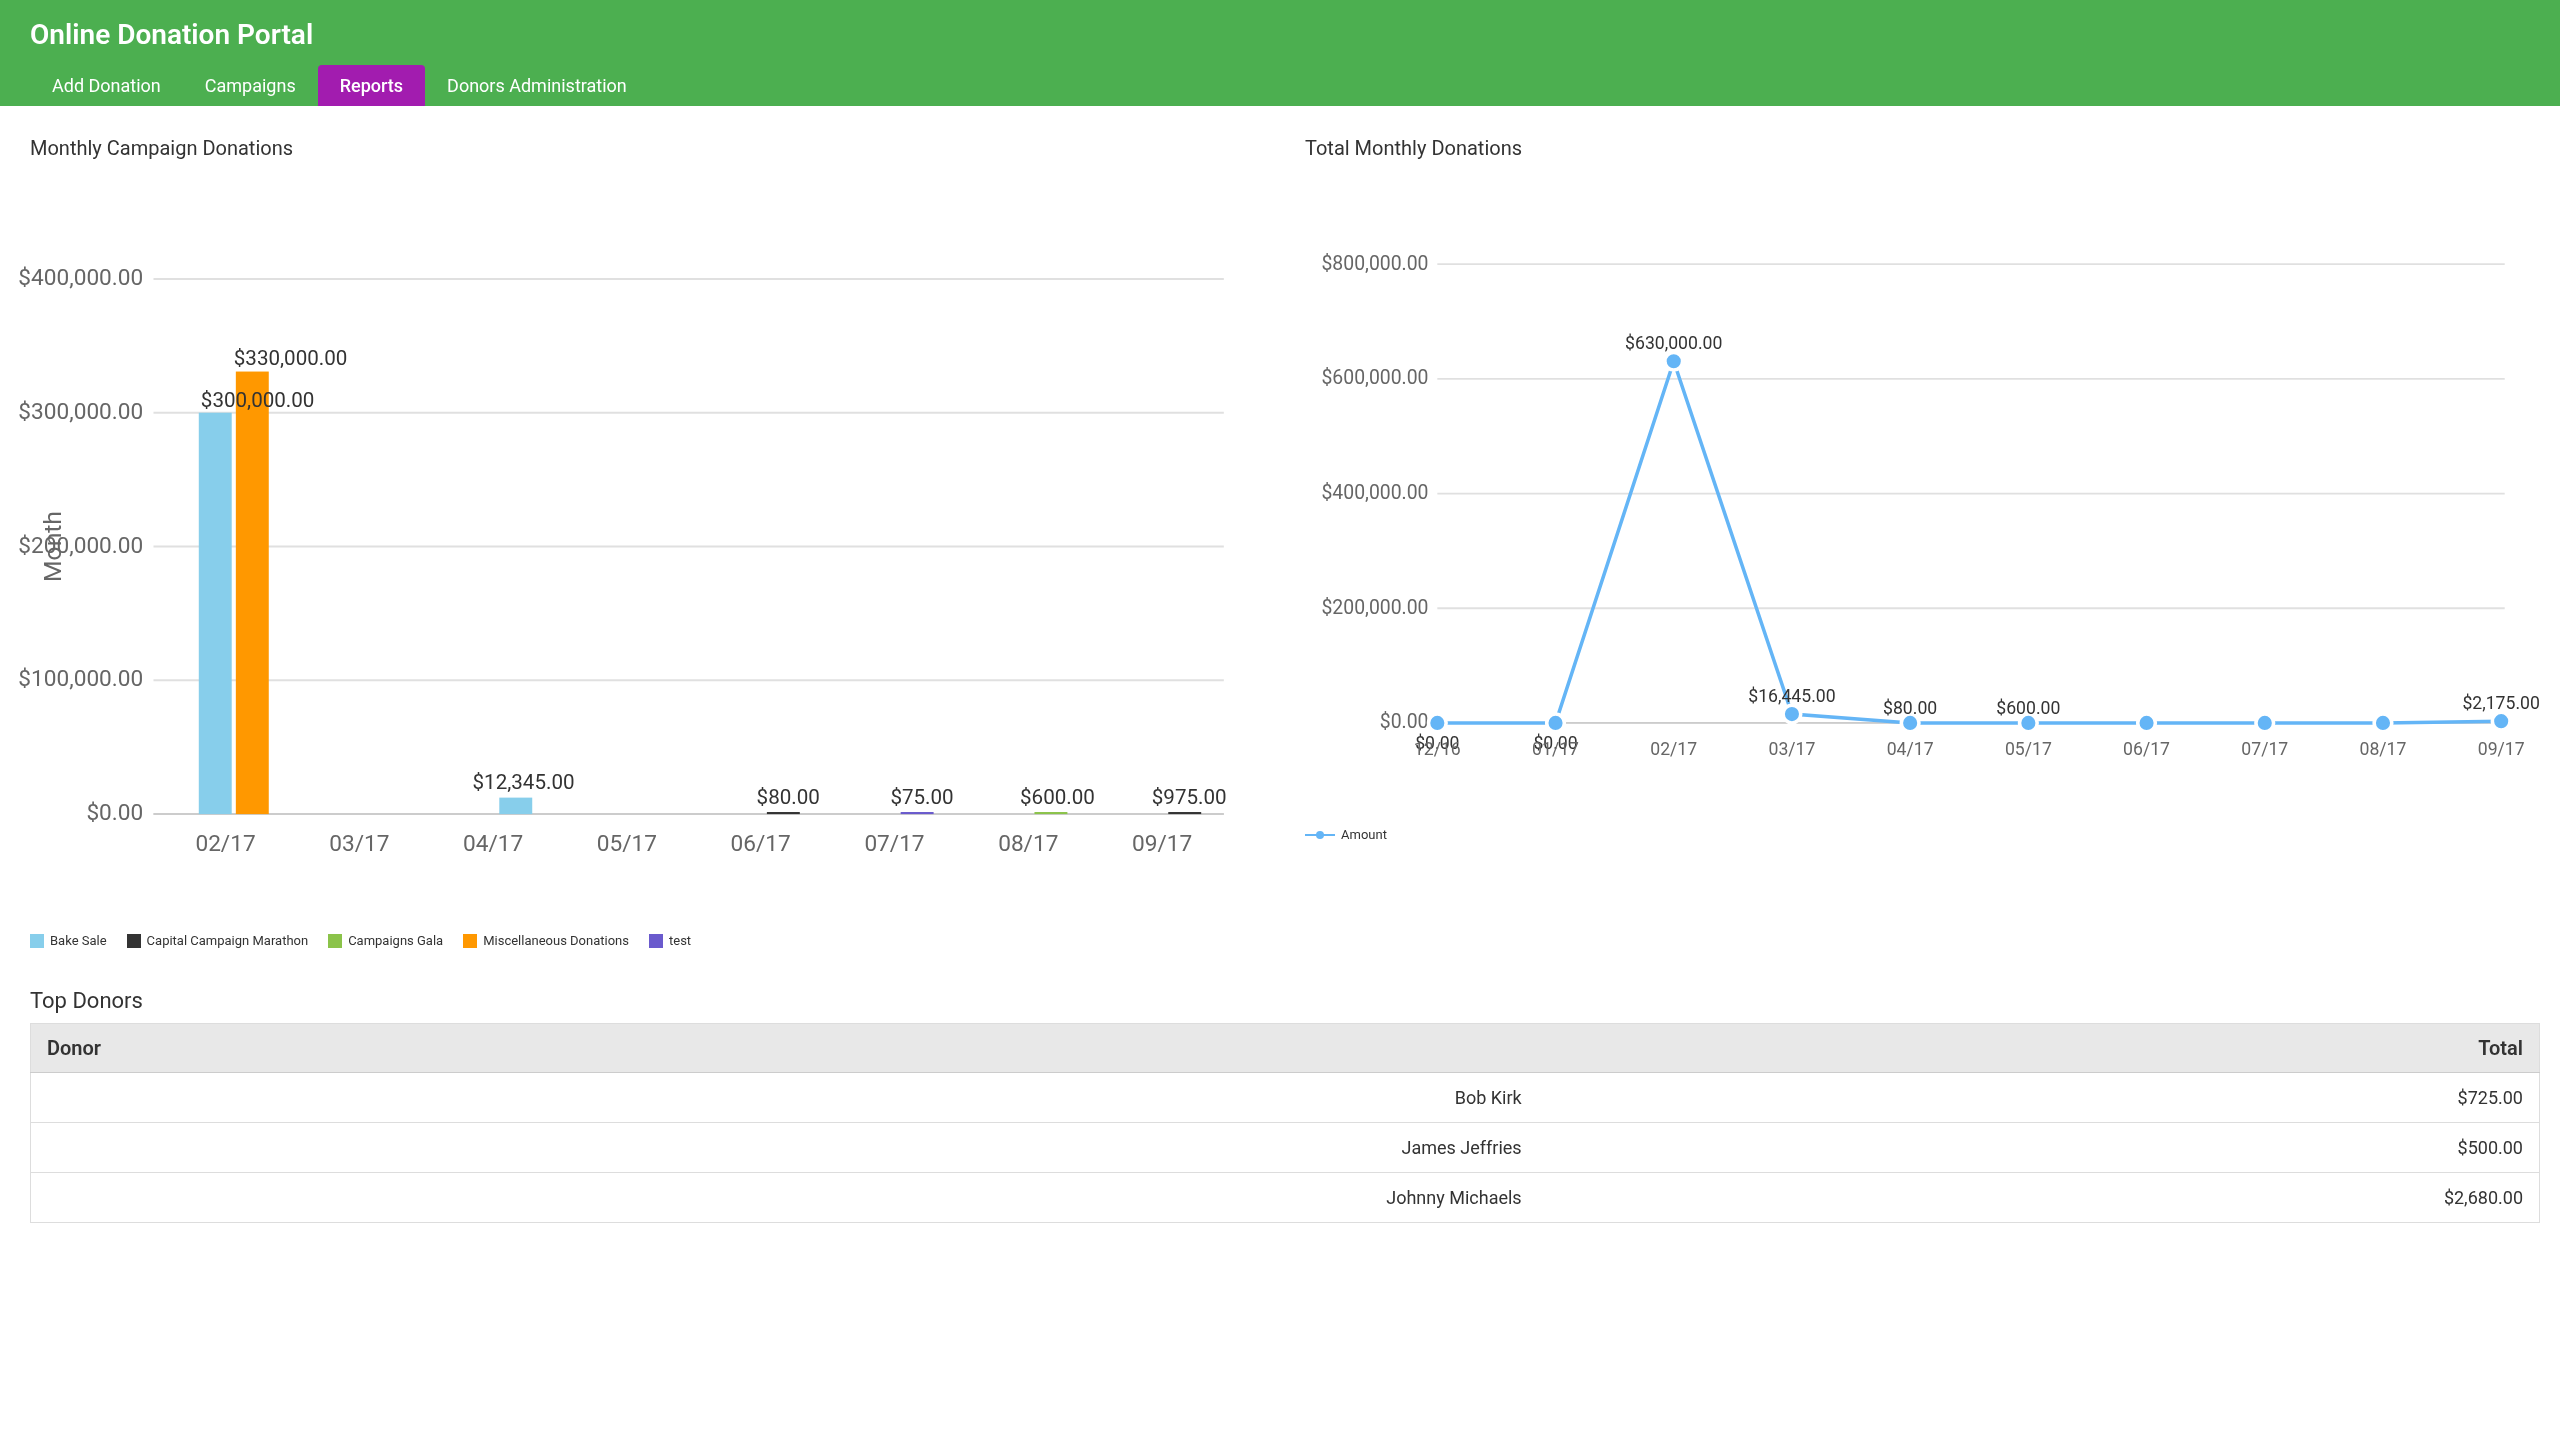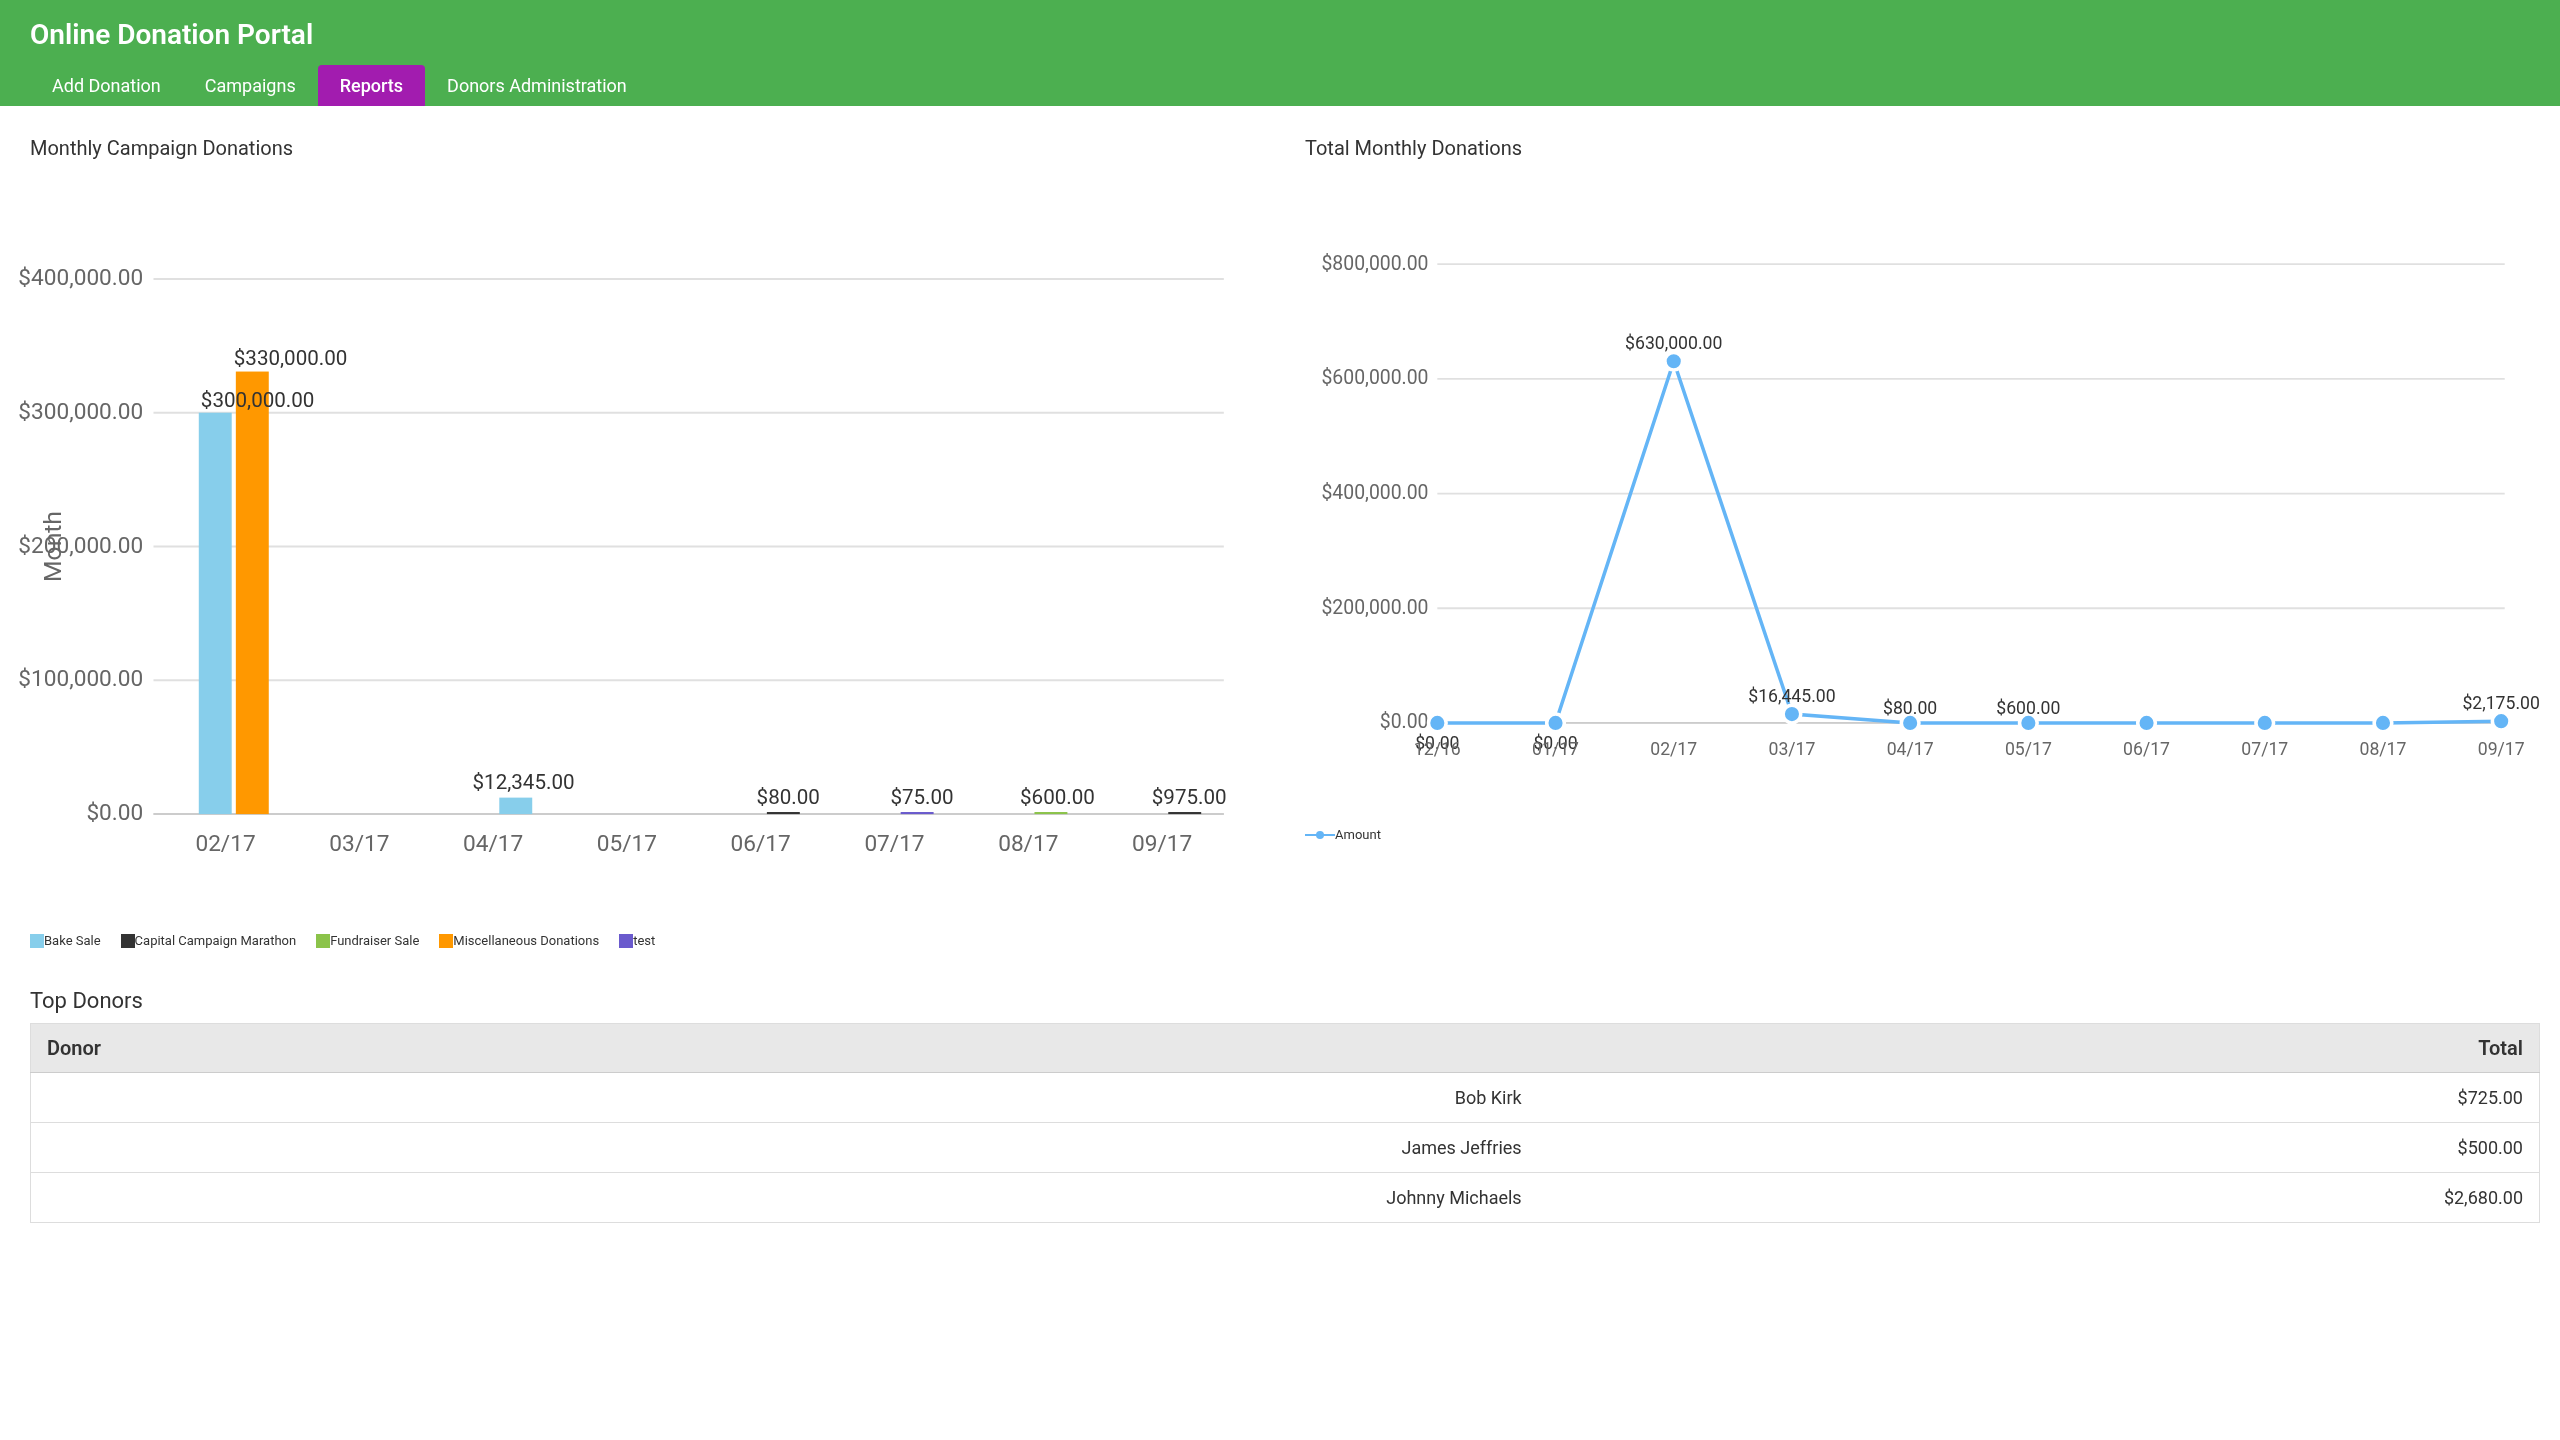--- a/index.html
+++ b/index.html
@@ -77,21 +77,21 @@
     .legend {
       display: flex;
       flex-wrap: wrap;
       gap: 6px 20px;
       margin-top: 12px;
       font-size: 13px;
     }
     .legend-item {
       display: flex;
       align-items: center;
-      gap: 0;
+      gap: 6px;
     }
     .legend-color {
       width: 14px;
       height: 14px;
       flex-shrink: 0;
     }
 
     
     #top-donors-section {
       margin-top: 10px;
@@ -199,21 +199,21 @@
           <div class="legend-item">
             <div class="legend-color" style="background:#87CEEB;"></div>
             <span>Bake Sale</span>
           </div>
           <div class="legend-item">
             <div class="legend-color" style="background:#333;"></div>
             <span>Capital Campaign Marathon</span>
           </div>
           <div class="legend-item">
             <div class="legend-color" style="background:#8BC34A;"></div>
-            <span>Fundraiser Sale</span>
+            <span>Campaigns Gala</span>
           </div>
           <div class="legend-item">
             <div class="legend-color" style="background:#FF9800;"></div>
             <span>Miscellaneous Donations</span>
           </div>
           <div class="legend-item">
             <div class="legend-color" style="background:#6A5ACD;"></div>
             <span>test</span>
           </div>
         </div>

